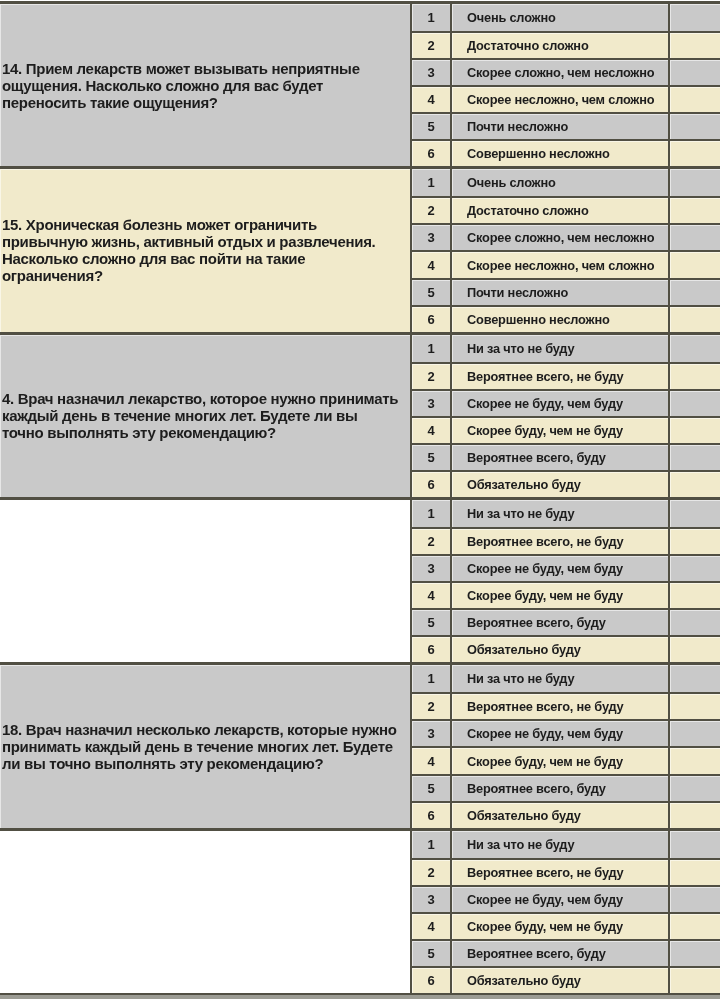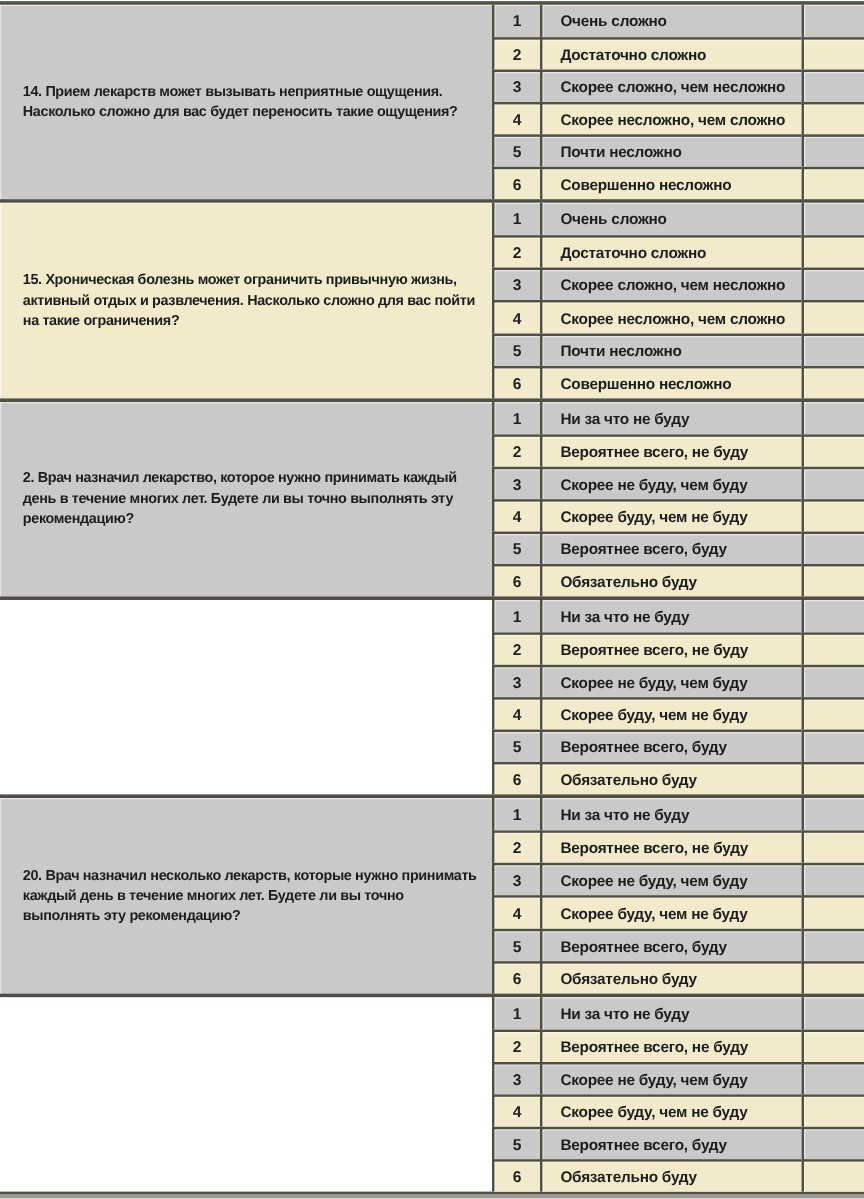--- a/index.html
+++ b/index.html
@@ -48,22 +48,22 @@
     align-items: center;
     box-shadow: inset 1px 1px 0 rgba(255,255,255,0.55);
     min-height: 0;
     overflow: hidden;
   }
   .gray  { background: var(--row-gray); }
   .cream { background: var(--row-cream); }
   .q-cell {
     grid-column: 1;
     grid-row: 1 / 7;
-    padding: 4px 10px 4px 19px;
-    font-size: 12px;
+    padding: 4px 10px 4px 2px;
+    font-size: 15px;
     line-height: 17px;
     letter-spacing: -0.3px;
   }
   .num-cell {
     grid-column: 2;
     justify-content: center;
     border-left: 2px solid var(--border);
     font-size: 13px;
   }
   .label-cell {
@@ -136,76 +136,76 @@
   <div class="cell num-cell gray bt">5</div>
   <div class="cell label-cell gray bt">Почти несложно</div>
   <div class="cell resp-cell gray bt"></div>
 
   <div class="cell num-cell cream bt">6</div>
   <div class="cell label-cell cream bt">Совершенно несложно</div>
   <div class="cell resp-cell cream bt"></div>
 </section>
 
   <section class="block">
-    <div class="cell q-cell gray">2. Врач назначил лекарство, которое нужно принимать каждый день в течение многих лет. Будете ли вы точно выполнять эту рекомендацию?</div>
-
-  <div class="cell num-cell gray">1</div>
-  <div class="cell label-cell gray">Ни за что не буду</div>
-  <div class="cell resp-cell gray"></div>
-
-  <div class="cell num-cell cream bt">2</div>
-  <div class="cell label-cell cream bt">Вероятнее всего, не буду</div>
-  <div class="cell resp-cell cream bt"></div>
-
-  <div class="cell num-cell gray bt">3</div>
-  <div class="cell label-cell gray bt">Скорее не буду, чем буду</div>
-  <div class="cell resp-cell gray bt"></div>
-
-  <div class="cell num-cell cream bt">4</div>
-  <div class="cell label-cell cream bt">Скорее буду, чем не буду</div>
-  <div class="cell resp-cell cream bt"></div>
-
-  <div class="cell num-cell gray bt">5</div>
-  <div class="cell label-cell gray bt">Вероятнее всего, буду</div>
-  <div class="cell resp-cell gray bt"></div>
-
-  <div class="cell num-cell cream bt">6</div>
-  <div class="cell label-cell cream bt">Обязательно буду</div>
-  <div class="cell resp-cell cream bt"></div>
-</section>
-
-  <section class="block">
-
-  <div class="cell num-cell gray">1</div>
-  <div class="cell label-cell gray">Ни за что не буду</div>
-  <div class="cell resp-cell gray"></div>
-
-  <div class="cell num-cell cream bt">2</div>
-  <div class="cell label-cell cream bt">Вероятнее всего, не буду</div>
-  <div class="cell resp-cell cream bt"></div>
-
-  <div class="cell num-cell gray bt">3</div>
-  <div class="cell label-cell gray bt">Скорее не буду, чем буду</div>
-  <div class="cell resp-cell gray bt"></div>
-
-  <div class="cell num-cell cream bt">4</div>
-  <div class="cell label-cell cream bt">Скорее буду, чем не буду</div>
-  <div class="cell resp-cell cream bt"></div>
-
-  <div class="cell num-cell gray bt">5</div>
-  <div class="cell label-cell gray bt">Вероятнее всего, буду</div>
-  <div class="cell resp-cell gray bt"></div>
-
-  <div class="cell num-cell cream bt">6</div>
-  <div class="cell label-cell cream bt">Обязательно буду</div>
-  <div class="cell resp-cell cream bt"></div>
-</section>
-
-  <section class="block">
-    <div class="cell q-cell gray">20. Врач назначил несколько лекарств, которые нужно принимать каждый день в течение многих лет. Будете ли вы точно выполнять эту рекомендацию?</div>
+    <div class="cell q-cell gray">4. Врач назначил лекарство, которое нужно принимать каждый день в течение многих лет. Будете ли вы точно выполнять эту рекомендацию?</div>
+
+  <div class="cell num-cell gray">1</div>
+  <div class="cell label-cell gray">Ни за что не буду</div>
+  <div class="cell resp-cell gray"></div>
+
+  <div class="cell num-cell cream bt">2</div>
+  <div class="cell label-cell cream bt">Вероятнее всего, не буду</div>
+  <div class="cell resp-cell cream bt"></div>
+
+  <div class="cell num-cell gray bt">3</div>
+  <div class="cell label-cell gray bt">Скорее не буду, чем буду</div>
+  <div class="cell resp-cell gray bt"></div>
+
+  <div class="cell num-cell cream bt">4</div>
+  <div class="cell label-cell cream bt">Скорее буду, чем не буду</div>
+  <div class="cell resp-cell cream bt"></div>
+
+  <div class="cell num-cell gray bt">5</div>
+  <div class="cell label-cell gray bt">Вероятнее всего, буду</div>
+  <div class="cell resp-cell gray bt"></div>
+
+  <div class="cell num-cell cream bt">6</div>
+  <div class="cell label-cell cream bt">Обязательно буду</div>
+  <div class="cell resp-cell cream bt"></div>
+</section>
+
+  <section class="block">
+
+  <div class="cell num-cell gray">1</div>
+  <div class="cell label-cell gray">Ни за что не буду</div>
+  <div class="cell resp-cell gray"></div>
+
+  <div class="cell num-cell cream bt">2</div>
+  <div class="cell label-cell cream bt">Вероятнее всего, не буду</div>
+  <div class="cell resp-cell cream bt"></div>
+
+  <div class="cell num-cell gray bt">3</div>
+  <div class="cell label-cell gray bt">Скорее не буду, чем буду</div>
+  <div class="cell resp-cell gray bt"></div>
+
+  <div class="cell num-cell cream bt">4</div>
+  <div class="cell label-cell cream bt">Скорее буду, чем не буду</div>
+  <div class="cell resp-cell cream bt"></div>
+
+  <div class="cell num-cell gray bt">5</div>
+  <div class="cell label-cell gray bt">Вероятнее всего, буду</div>
+  <div class="cell resp-cell gray bt"></div>
+
+  <div class="cell num-cell cream bt">6</div>
+  <div class="cell label-cell cream bt">Обязательно буду</div>
+  <div class="cell resp-cell cream bt"></div>
+</section>
+
+  <section class="block">
+    <div class="cell q-cell gray">18. Врач назначил несколько лекарств, которые нужно принимать каждый день в течение многих лет. Будете ли вы точно выполнять эту рекомендацию?</div>
 
   <div class="cell num-cell gray">1</div>
   <div class="cell label-cell gray">Ни за что не буду</div>
   <div class="cell resp-cell gray"></div>
 
   <div class="cell num-cell cream bt">2</div>
   <div class="cell label-cell cream bt">Вероятнее всего, не буду</div>
   <div class="cell resp-cell cream bt"></div>
 
   <div class="cell num-cell gray bt">3</div>

